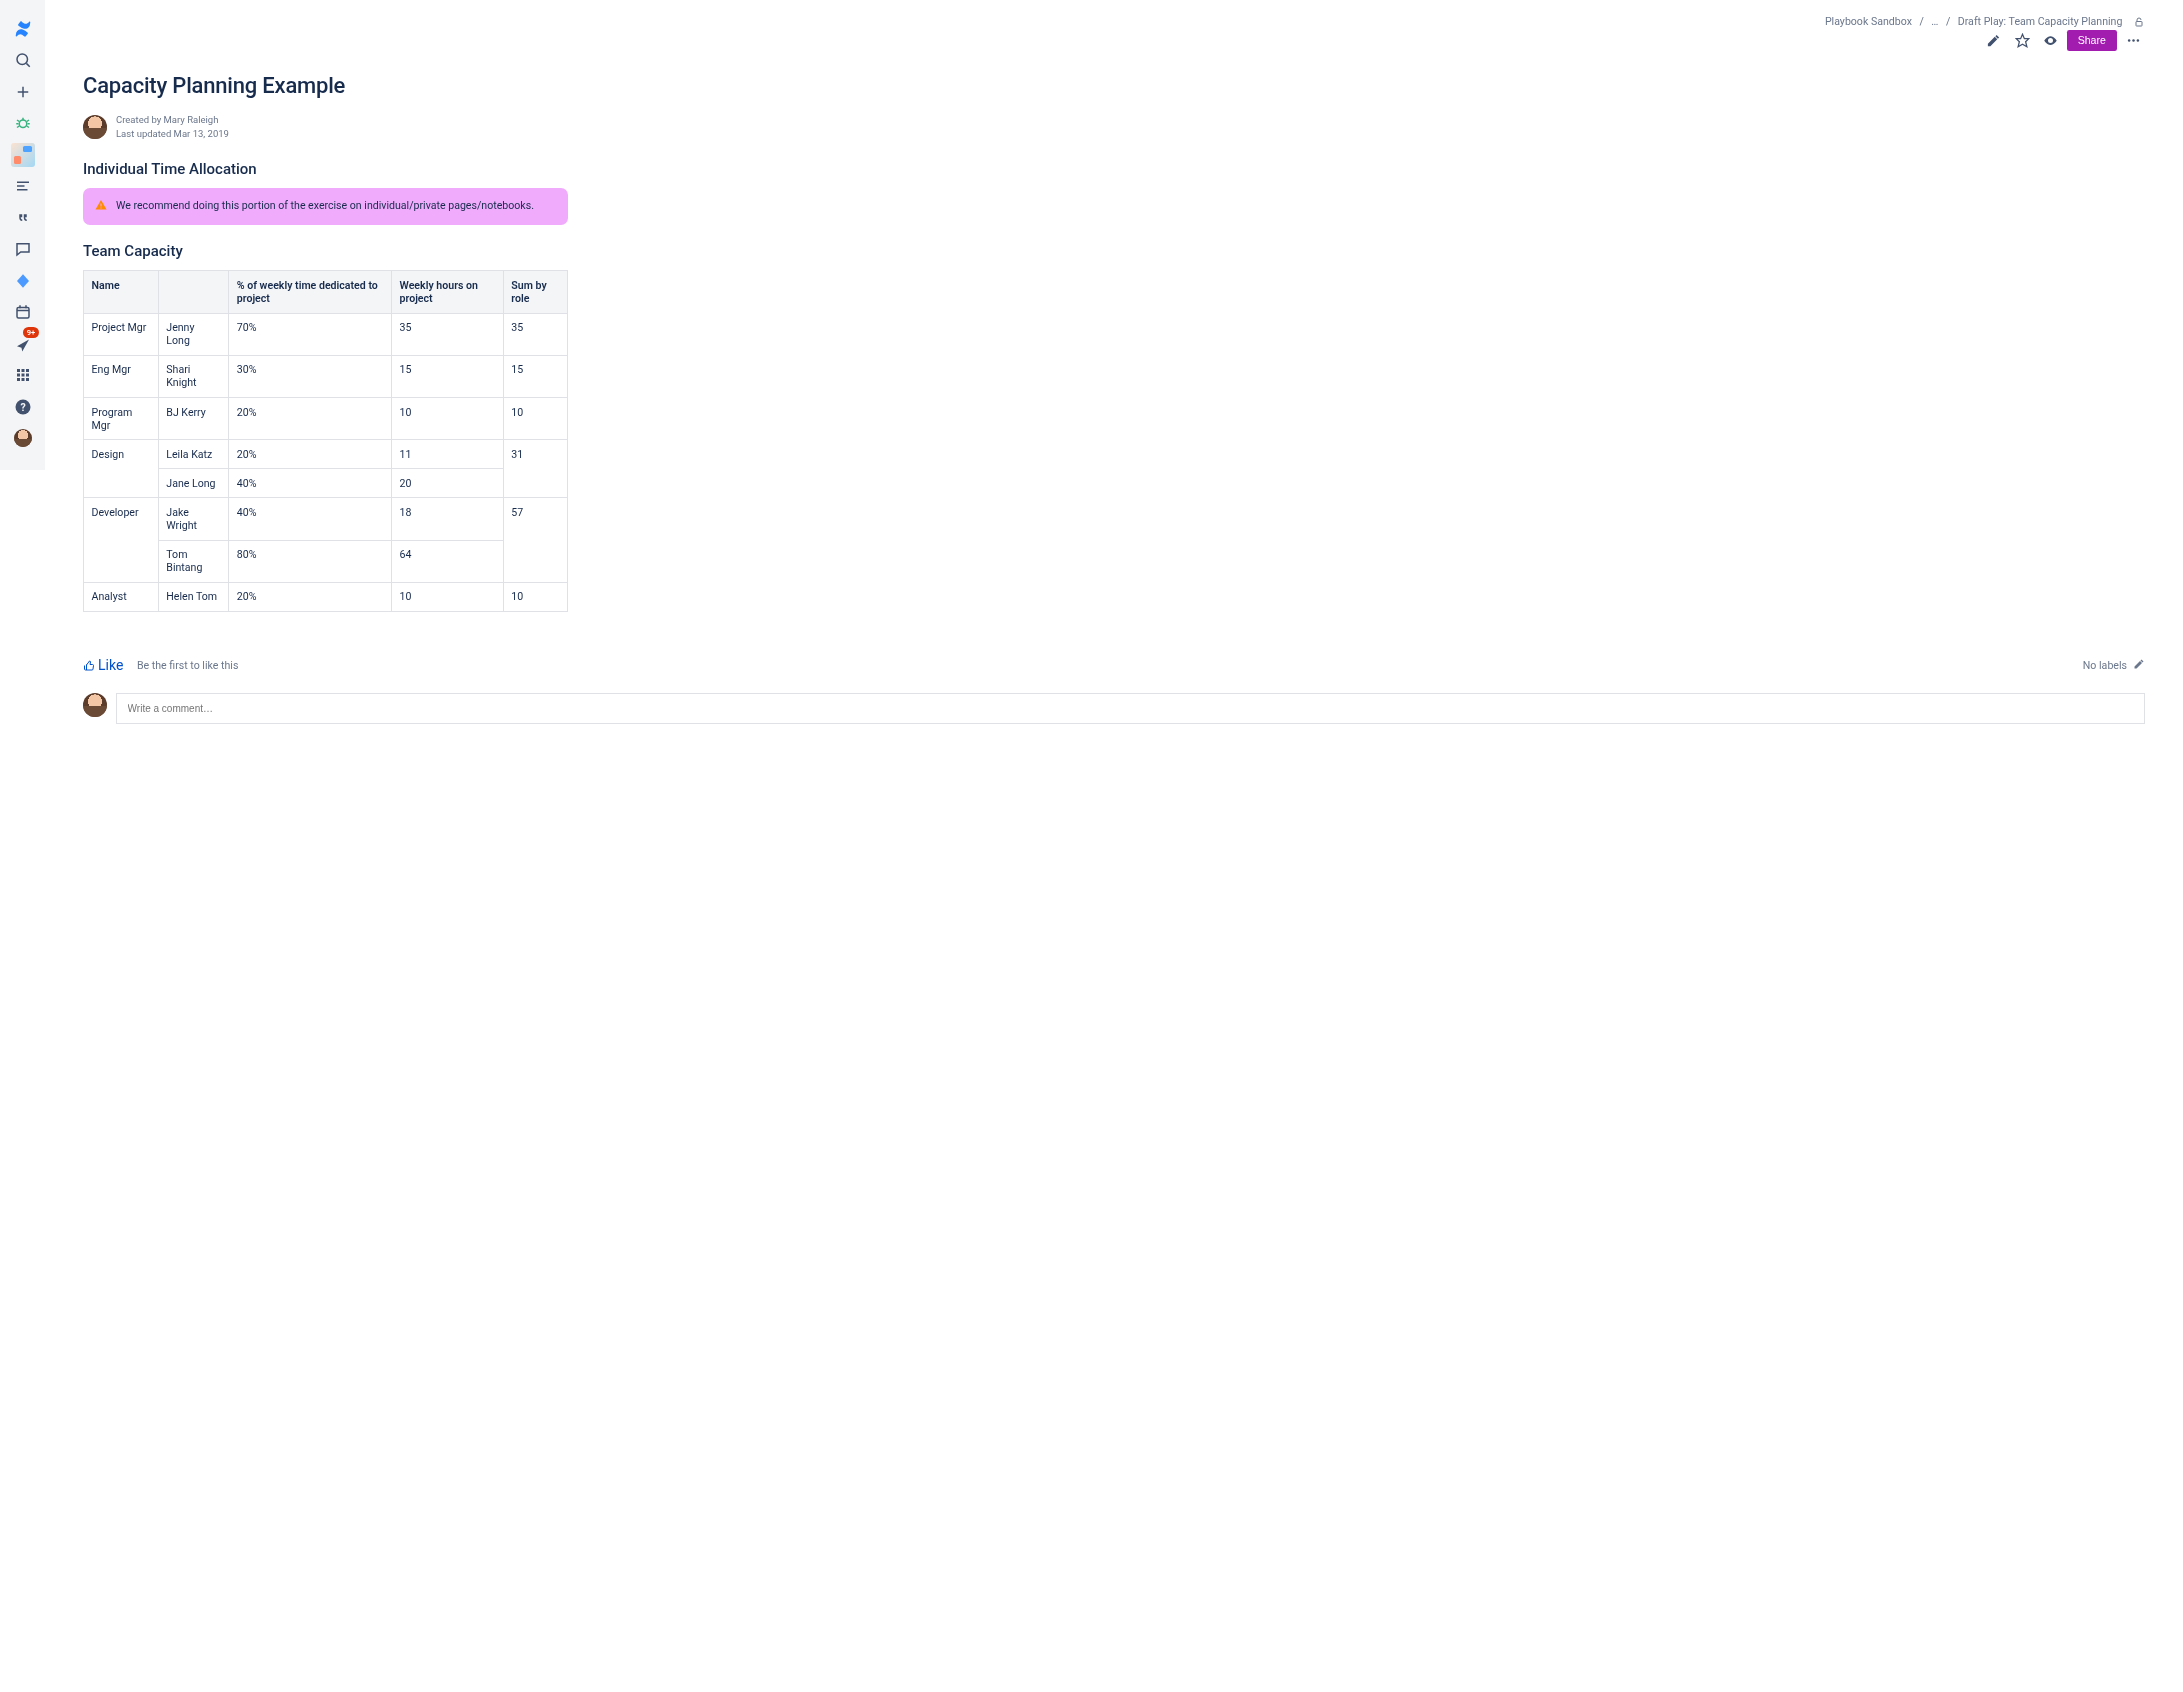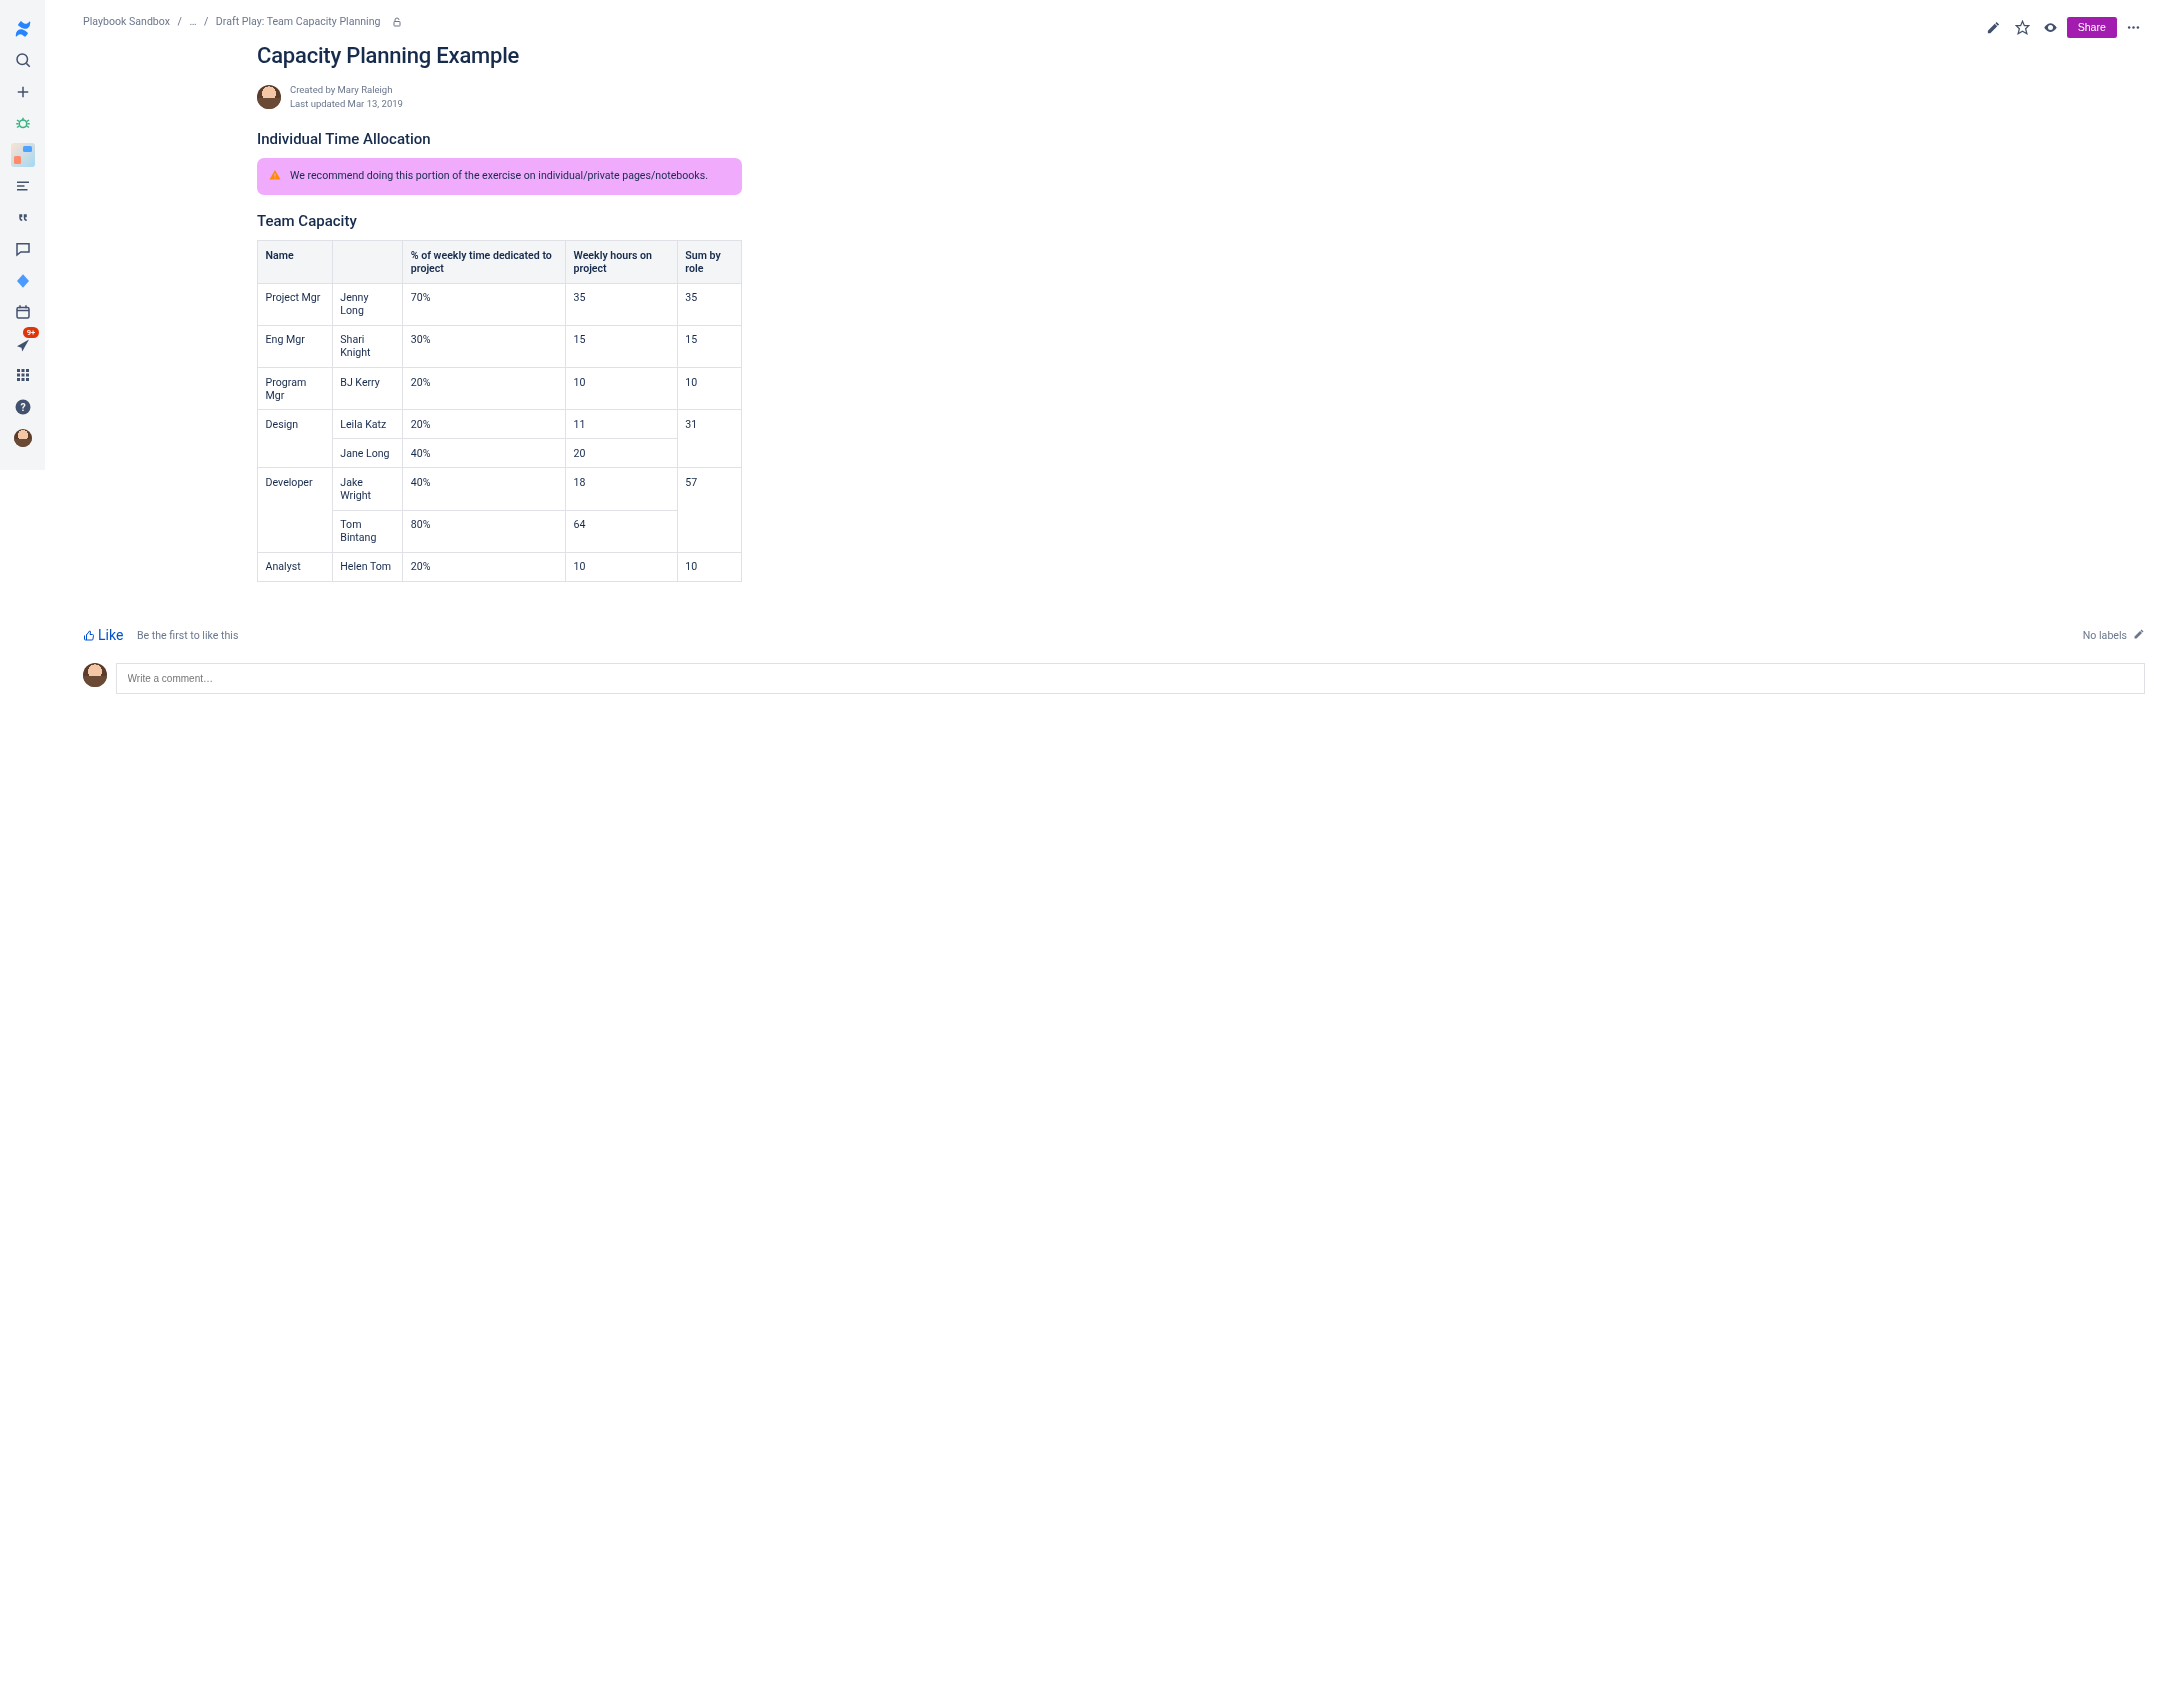--- a/index.html
+++ b/index.html
@@ -58,37 +58,37 @@
     padding: 0.8px 3.8px;
     font-weight: 600;
   }
   .avatar {
     width: 18px; height: 18px; border-radius: 50%;
     background: radial-gradient(circle at 50% 35%, #f3c6a5 35%, #5b3b2a 36%);
     position:relative; overflow:hidden;
   }
   .avatar::after{content:"";position:absolute;left:0;right:0;top:55%;height:50%;background:#6a4a35;}
   .main { flex: 1; padding: 15px 38px 30px 38px; overflow: auto; }
-  .topbar { display: flex; align-items: flex-start; justify-content: space-between; margin-bottom: 4px; }
+  .topbar { display: flex; align-items: flex-end; justify-content: space-between; margin-bottom: 21px; flex-direction: column; }
   .breadcrumbs { display: flex; align-items: center; color: #6B778C; font-size: 10.6px; gap: 3px; flex-wrap: wrap;}
   .breadcrumbs a { color: #6B778C; text-decoration: none; cursor: pointer; }
   .bc-sep { padding: 0 4.5px; color:#6B778C;}
   .lock-icon { color:#6B778C; margin-left:7.6px; display:flex; align-items:center;}
   .top-actions { display: flex; align-items: center; gap: 4.5px; }
   .icon-btn {
     width: 24px; height: 24px; border-radius: 2.3px;
     display: flex; align-items: center; justify-content: center;
     color: #42526E; cursor: pointer;
   }
   .share-btn {
     background: #a21caf; color: #fff; border: none;
     padding: 4.5px 10.6px; border-radius: 2.3px; font-weight: 500;
     font-size: 10.6px; cursor: pointer;
   }
-  .content { max-width: 485px; margin-left: 174px; }
+  .content { max-width: 485px; }
   h1.page-title { font-size: 22px; font-weight: 500; color:#172B4D; margin-bottom: 15px; letter-spacing:-0.2px;}
   .byline { display:flex; align-items:center; gap:9px; margin-bottom:18px;}
   .byline .avatar { width:24px; height:24px;}
   .byline-text { font-size:9.5px; color:#6B778C; line-height:1.5;}
   h2.section { font-size: 15px; font-weight: 500; color:#172B4D; margin: 13.6px 0 10.6px; }
   .panel-warning {
     background:#f0abfc; border-radius:7px; padding:10.6px 12px;
     display:flex; align-items:flex-start; gap:9px; font-size:10.6px; color:#172B4D;
     margin-bottom:16.7px;
   }

